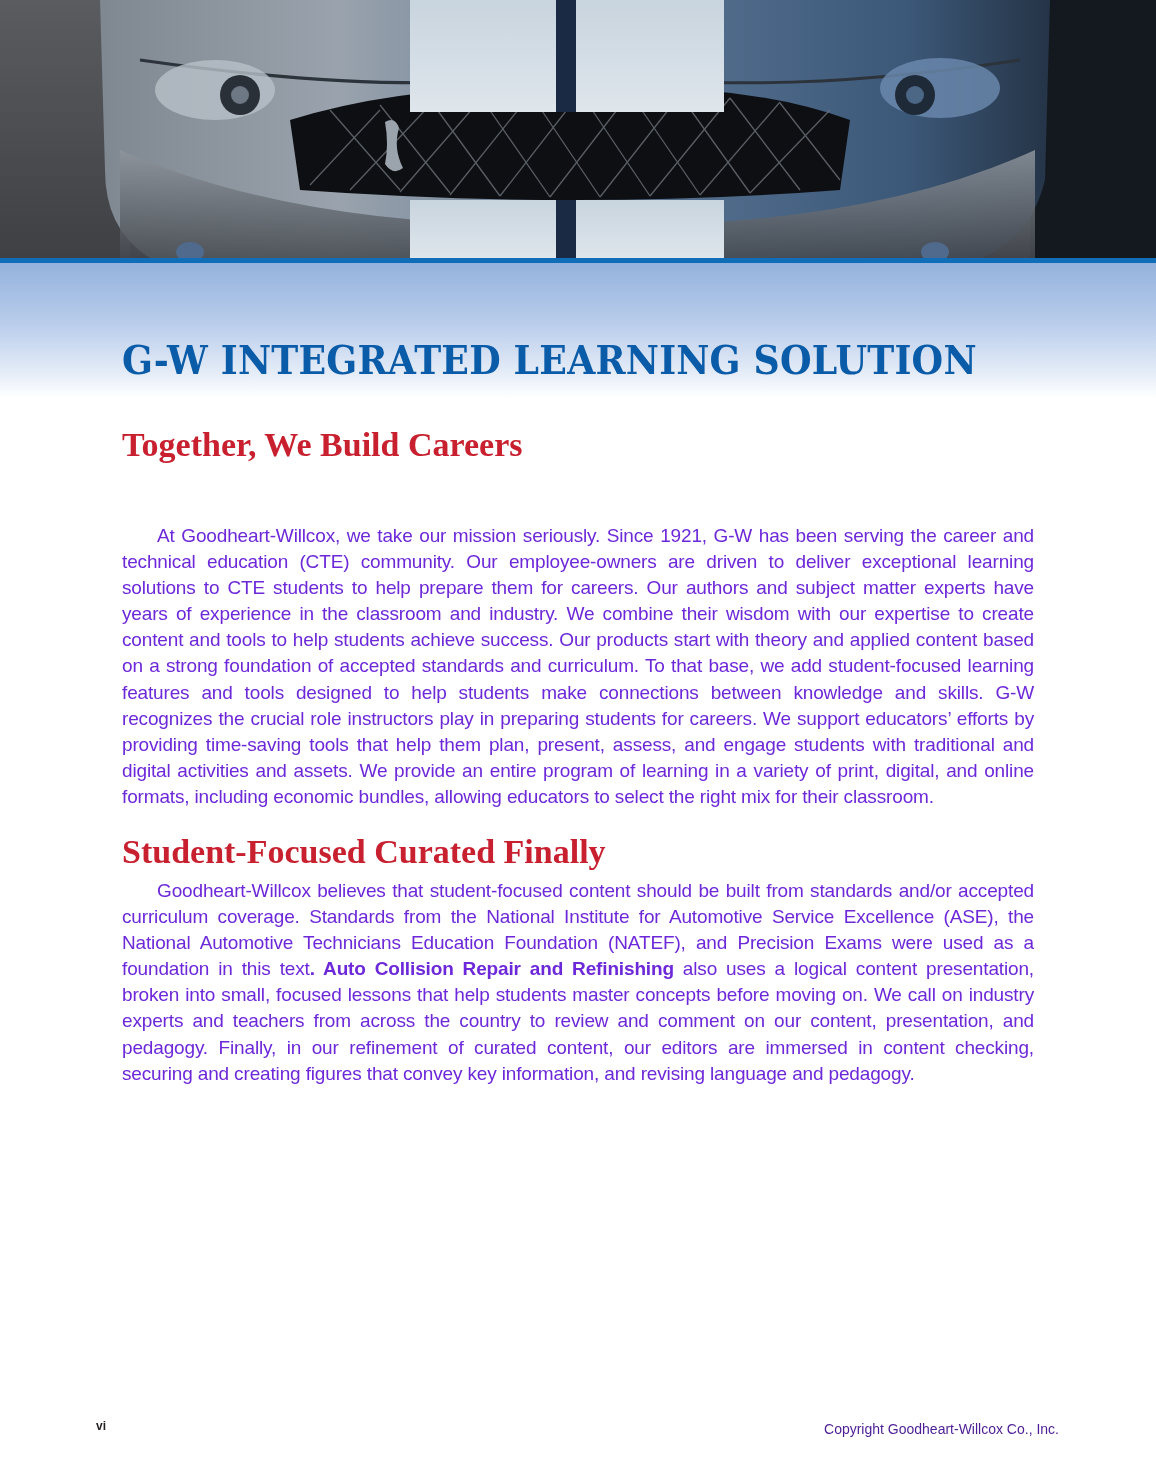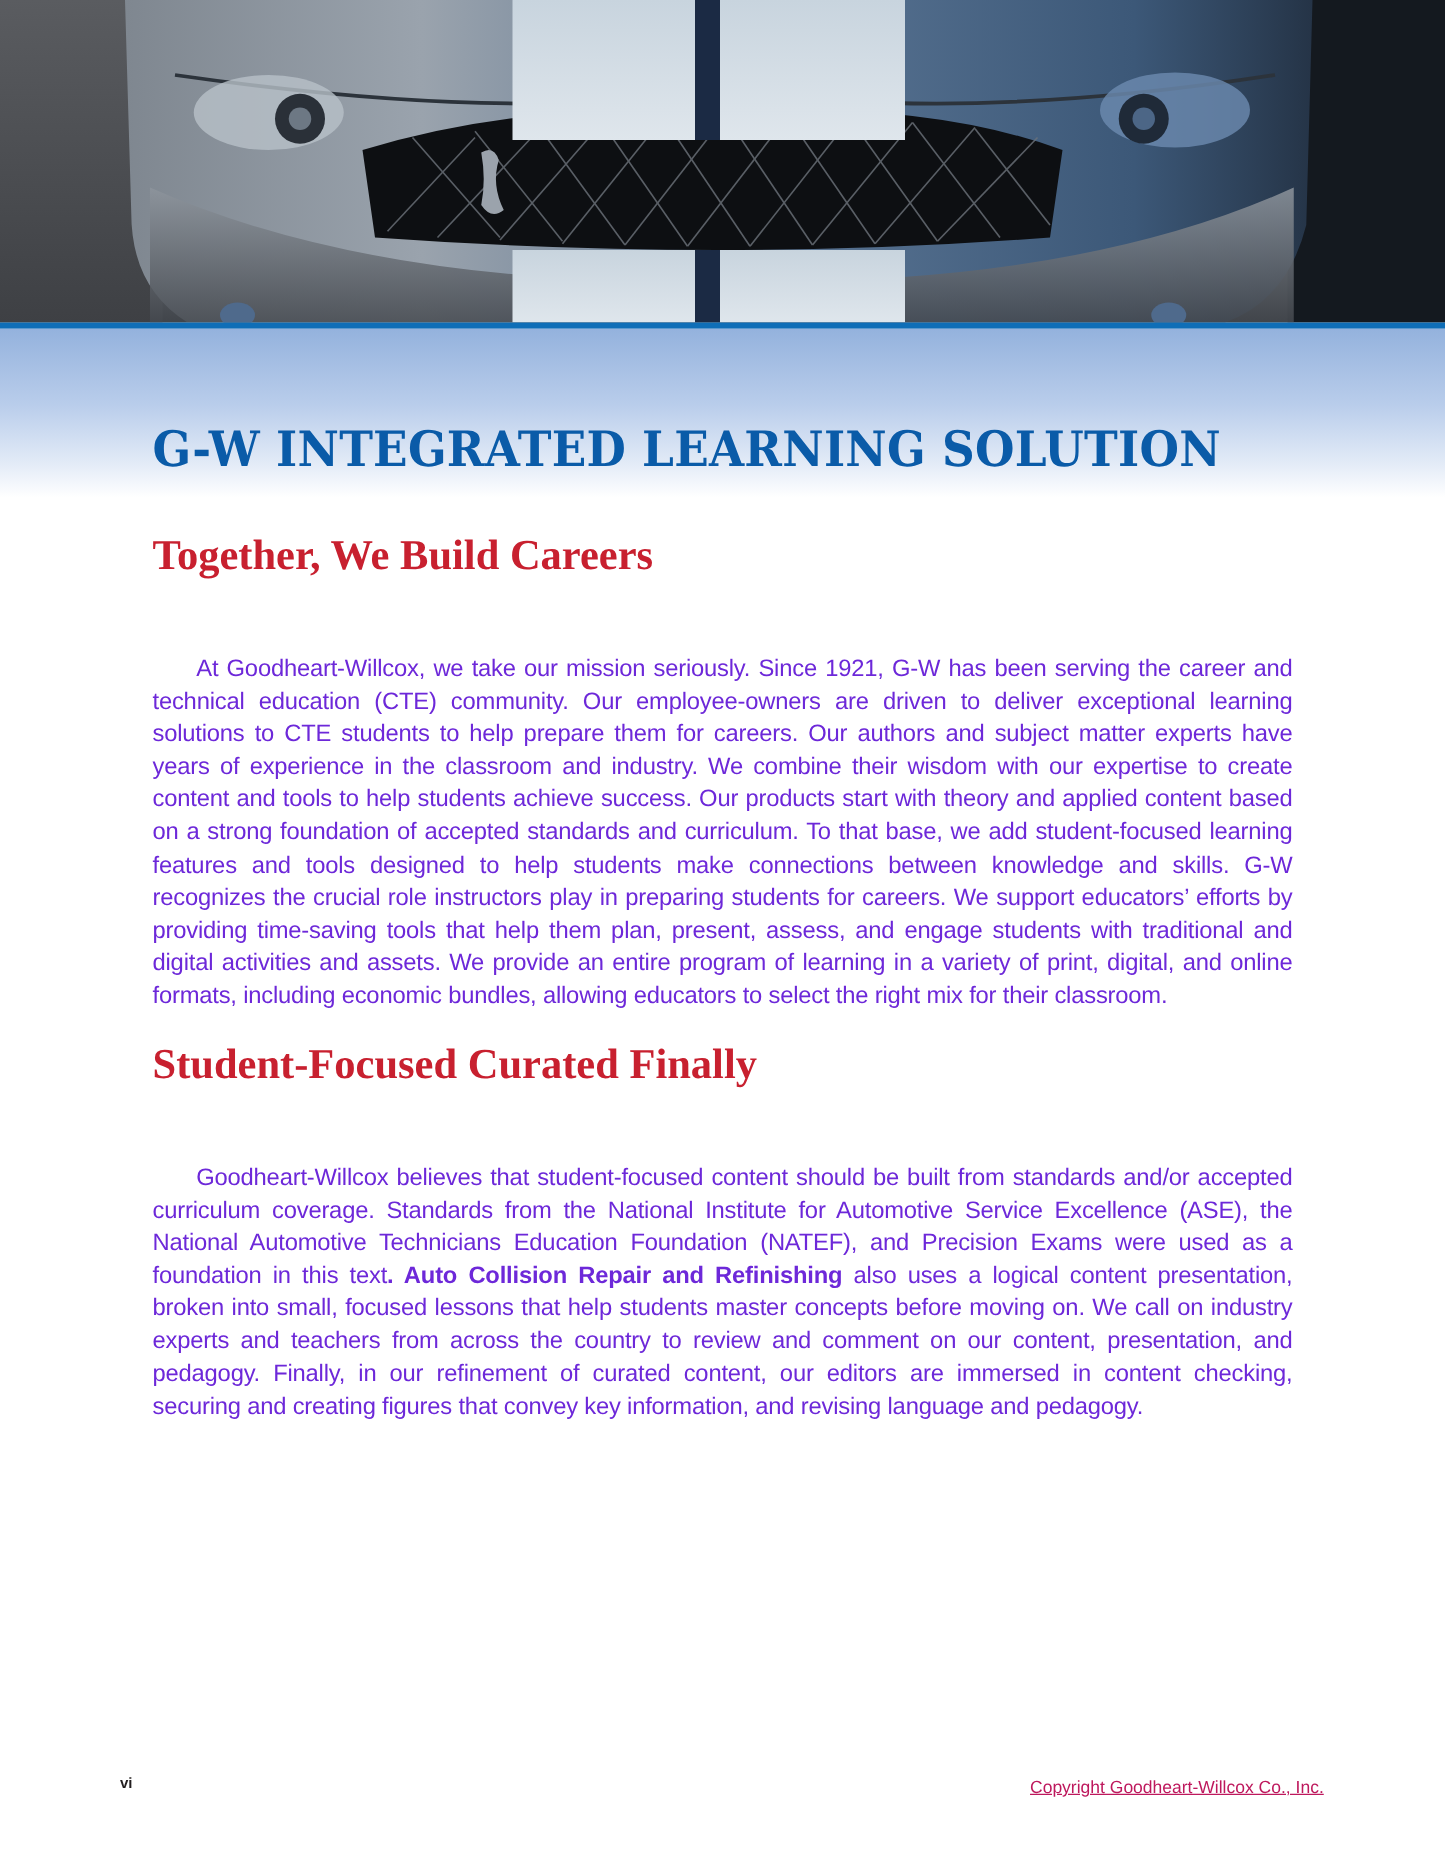--- a/index.html
+++ b/index.html
@@ -39,31 +39,31 @@
   .h2 { top: 833px; }
 
   .body-text {
     position: absolute; left: 122px; width: 912px;
     font-family: "Liberation Sans", sans-serif; font-size: 19px; line-height: 26.1px;
     color: #6d28d9; text-align: justify; text-indent: 35px;
     letter-spacing: -0.15px;
     margin-top: 40px;
   }
   .p1 { top: 483px; }
-  .p2 { top: 890px; }
+  .p2 { top: 838px; }
   .p2 b { font-weight: bold; }
 
   
   .folio {
     position: absolute; left: 96px; top: 1419px;
     font-family: "Liberation Sans", sans-serif; font-weight: bold; font-size: 12px; color: #231f20;
   }
   .copyright {
     position: absolute; right: 97px; top: 1421px;
-    font-family: "Liberation Sans", sans-serif; font-size: 14px; color: #be185d; text-decoration: underline;
+    font-family: "Liberation Sans", sans-serif; font-size: 14px; color: #4c1d95;
   }
 </style>
 </head>
 <body>
 
 <div class="hero">
   <svg viewBox="0 0 1156 258" preserveAspectRatio="none">
     <defs>
       <linearGradient id="asphalt" x1="0" y1="0" x2="0" y2="1">
         <stop offset="0" stop-color="#5a5c60"></stop>

